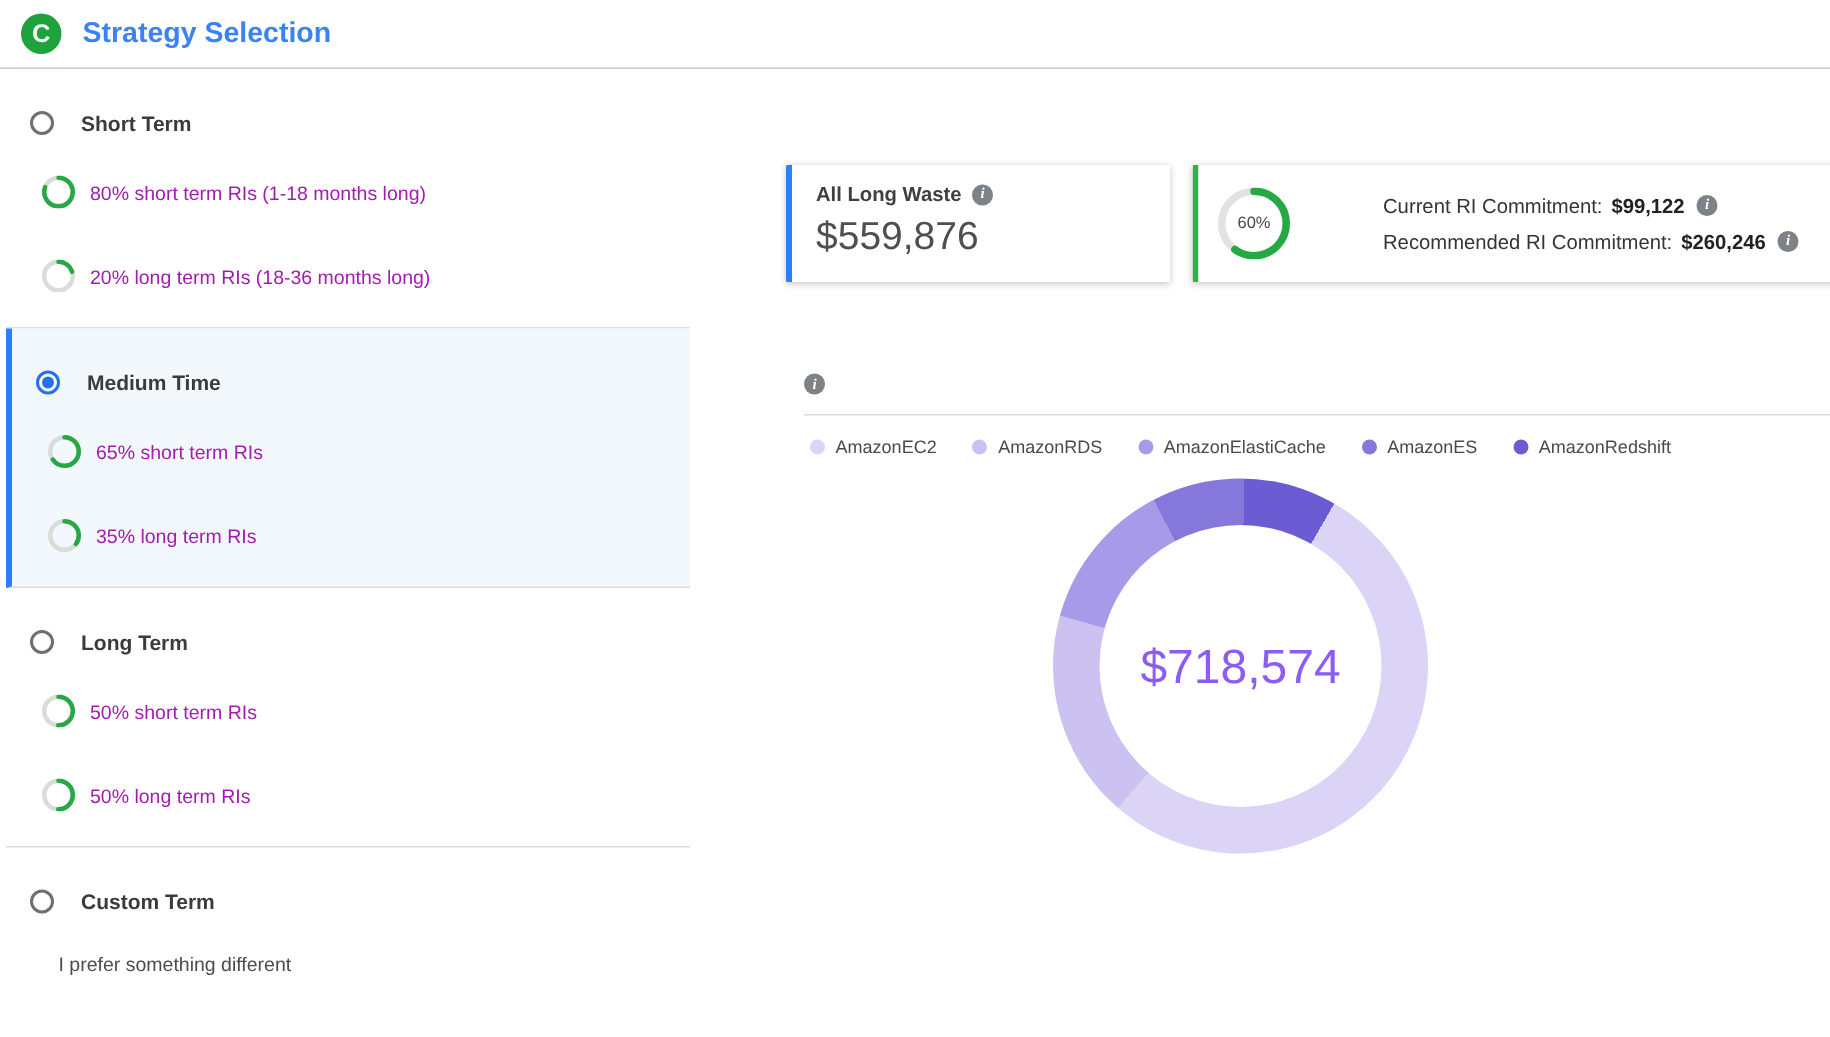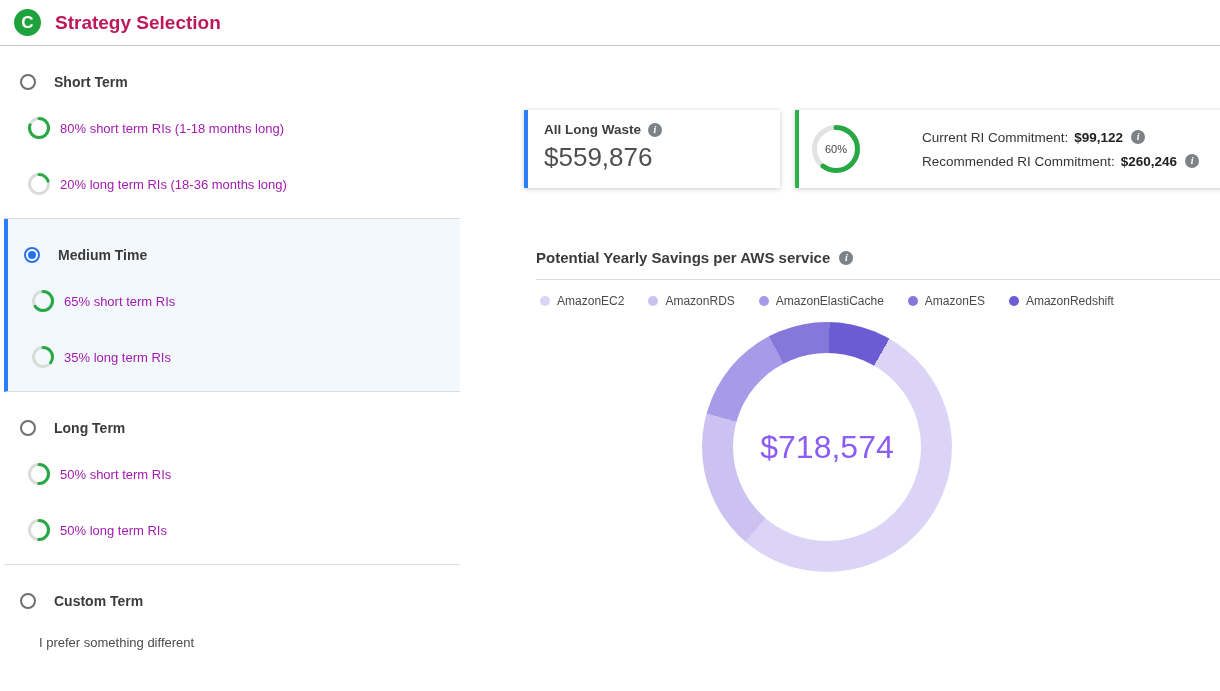--- a/index.html
+++ b/index.html
@@ -13,21 +13,21 @@
   .header {
     position:absolute; top:0; left:0; right:0; height:46px;
     display:flex; align-items:center; gap:14px; padding-left:14px;
     border-bottom:1px solid #c9c9c9; background:#fff; z-index:5;
   }
   .logo {
     width:27px; height:27px; border-radius:50%; background:#1EA33C; color:#fff;
     display:flex; align-items:center; justify-content:center;
     font-weight:bold; font-size:17px; line-height:1;
   }
-  .page-title { font-size:19px; font-weight:700; color:#be185d; }
+  .page-title { font-size:19px; font-weight:700; color:#3b82f6; }
 
   
   .left-panel { position:absolute; top:46px; left:4px; width:456px; }
   .strategy-section { padding:28px 0 22px 16px; border-bottom:1px solid #dcdcdc; cursor:pointer; }
   .strategy-section:last-child { border-bottom:none; }
   .strategy-section.selected {
     background:#F3F8FD; border-left:4px solid #2D7FF9; padding-left:16px;
   }
   .strategy-head { display:flex; align-items:center; gap:18px; margin-bottom:26px; }
   .strategy-section .strategy-head:last-child { margin-bottom:0; }
@@ -226,21 +226,20 @@
       <div class="commit-line">
         <span>Recommended RI Commitment:</span>
         <span class="commit-value">$260,246</span>
         <span class="info-icon">i</span>
       </div>
     </div>
   </div>
 
   <div class="chart-section">
     <div class="chart-title-row">
-      <span class="chart-title">Potential Yearly Savings per AWS service</span>
       <span class="info-icon">i</span>
     </div>
     <div class="chart-inner">
       <div class="chart-legend">
           <span class="legend-item">
             <span class="legend-dot" style="background: rgb(219, 212, 246);"></span>
             <span>AmazonEC2</span>
           </span>
           <span class="legend-item">
             <span class="legend-dot" style="background: rgb(203, 194, 242);"></span>

